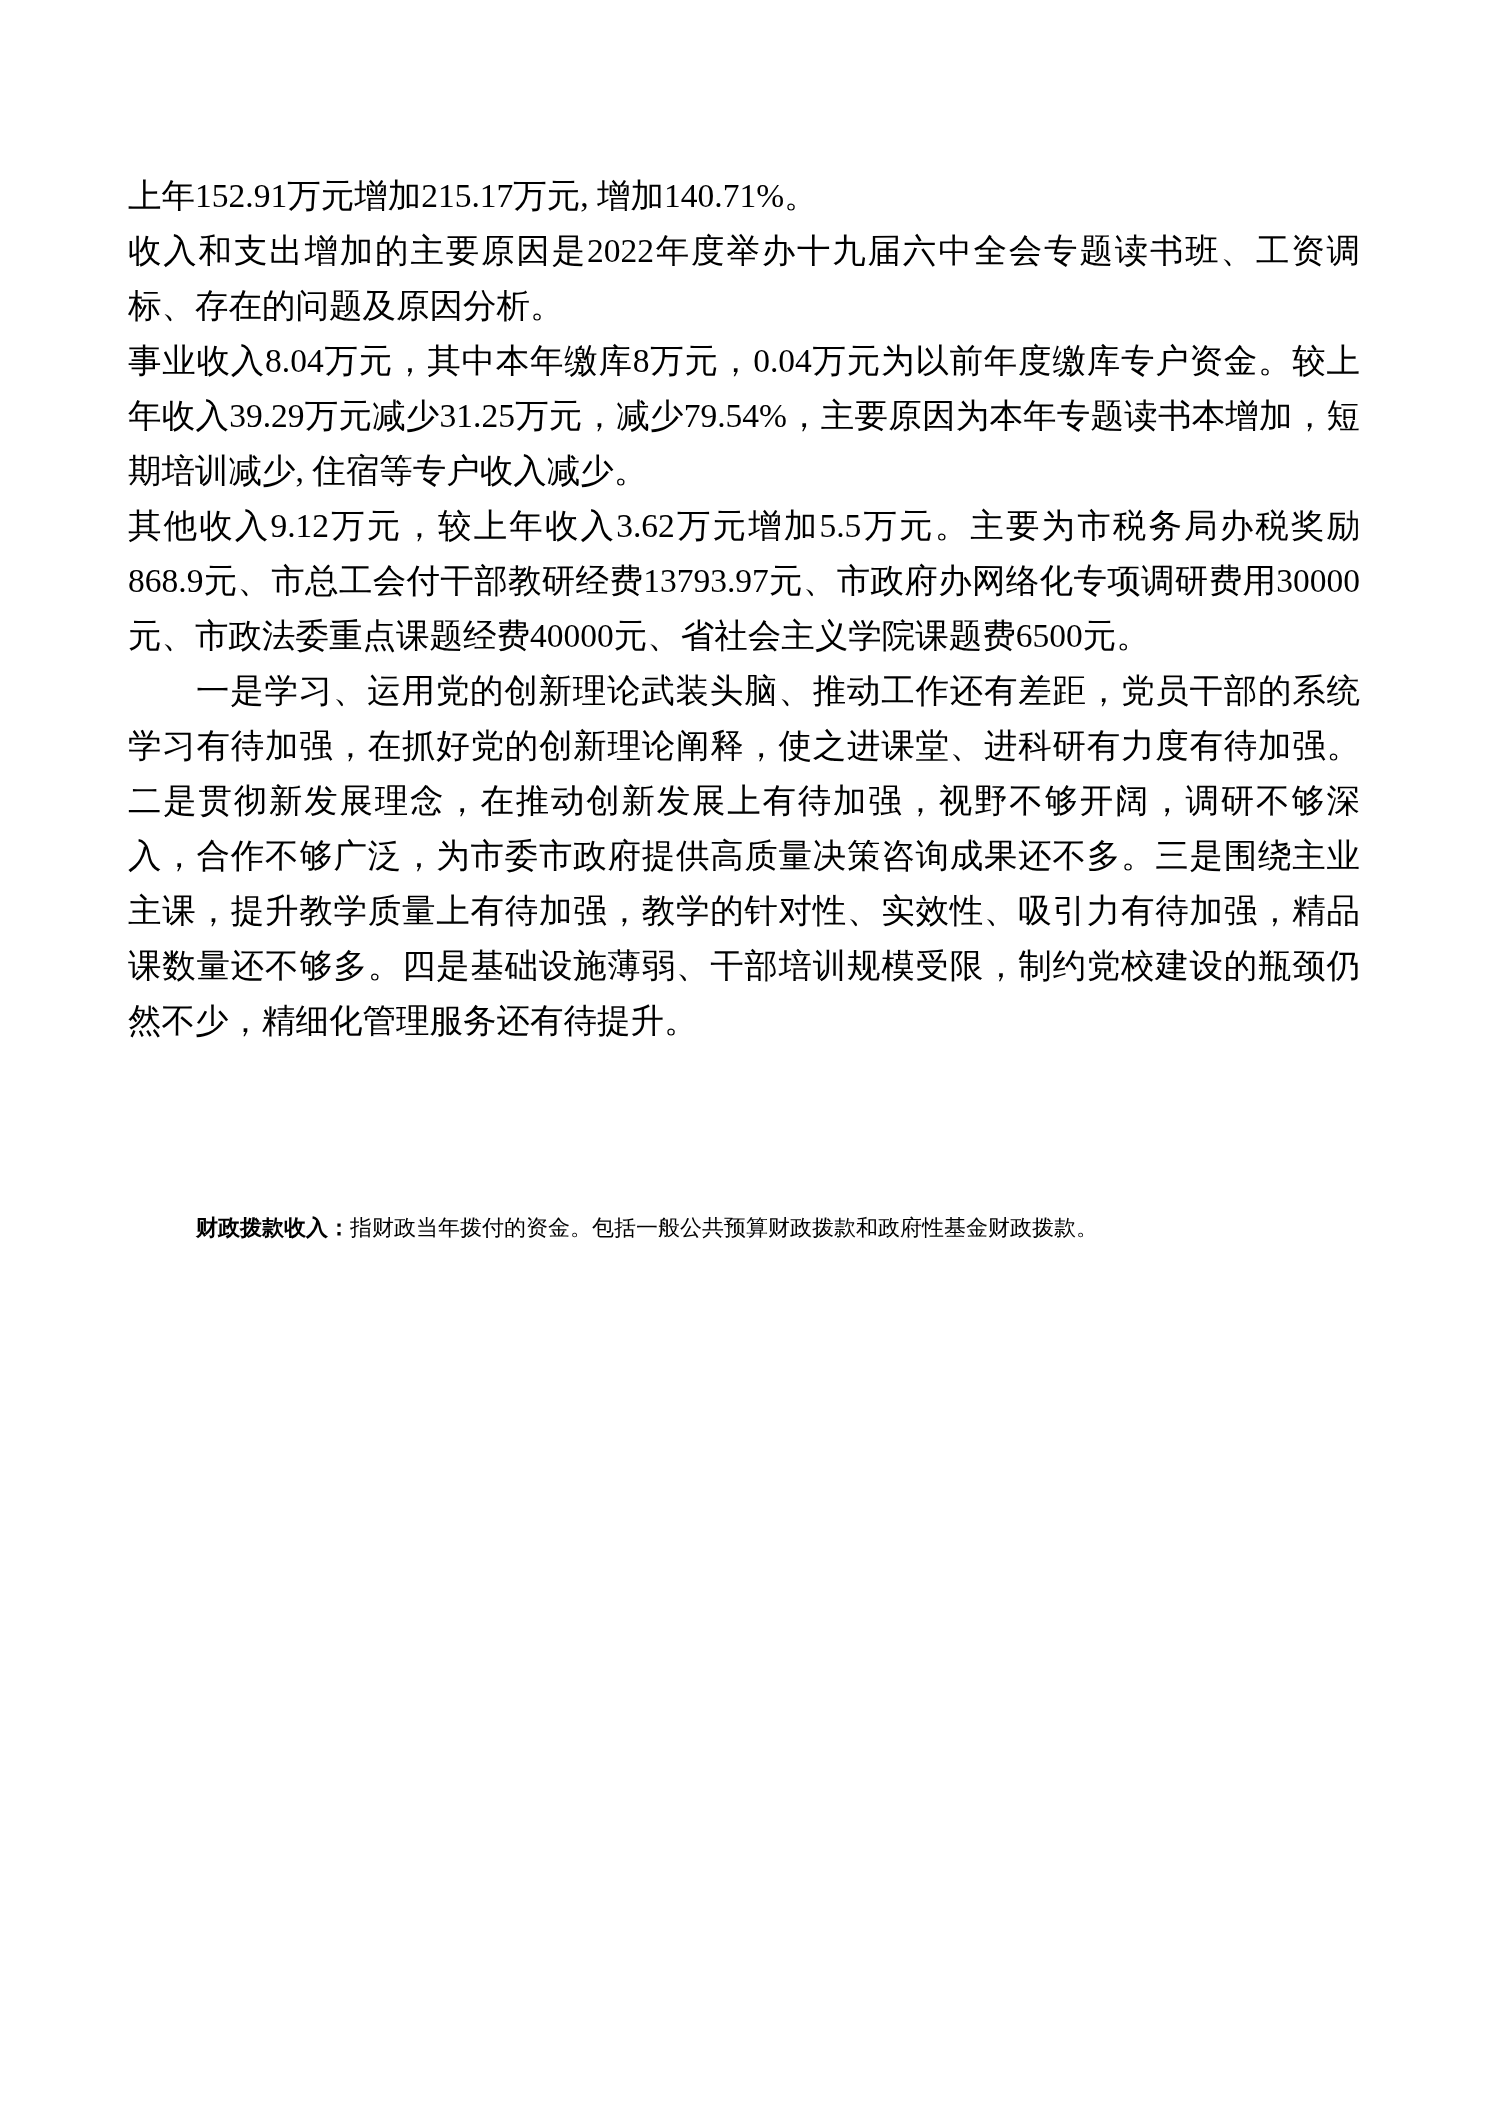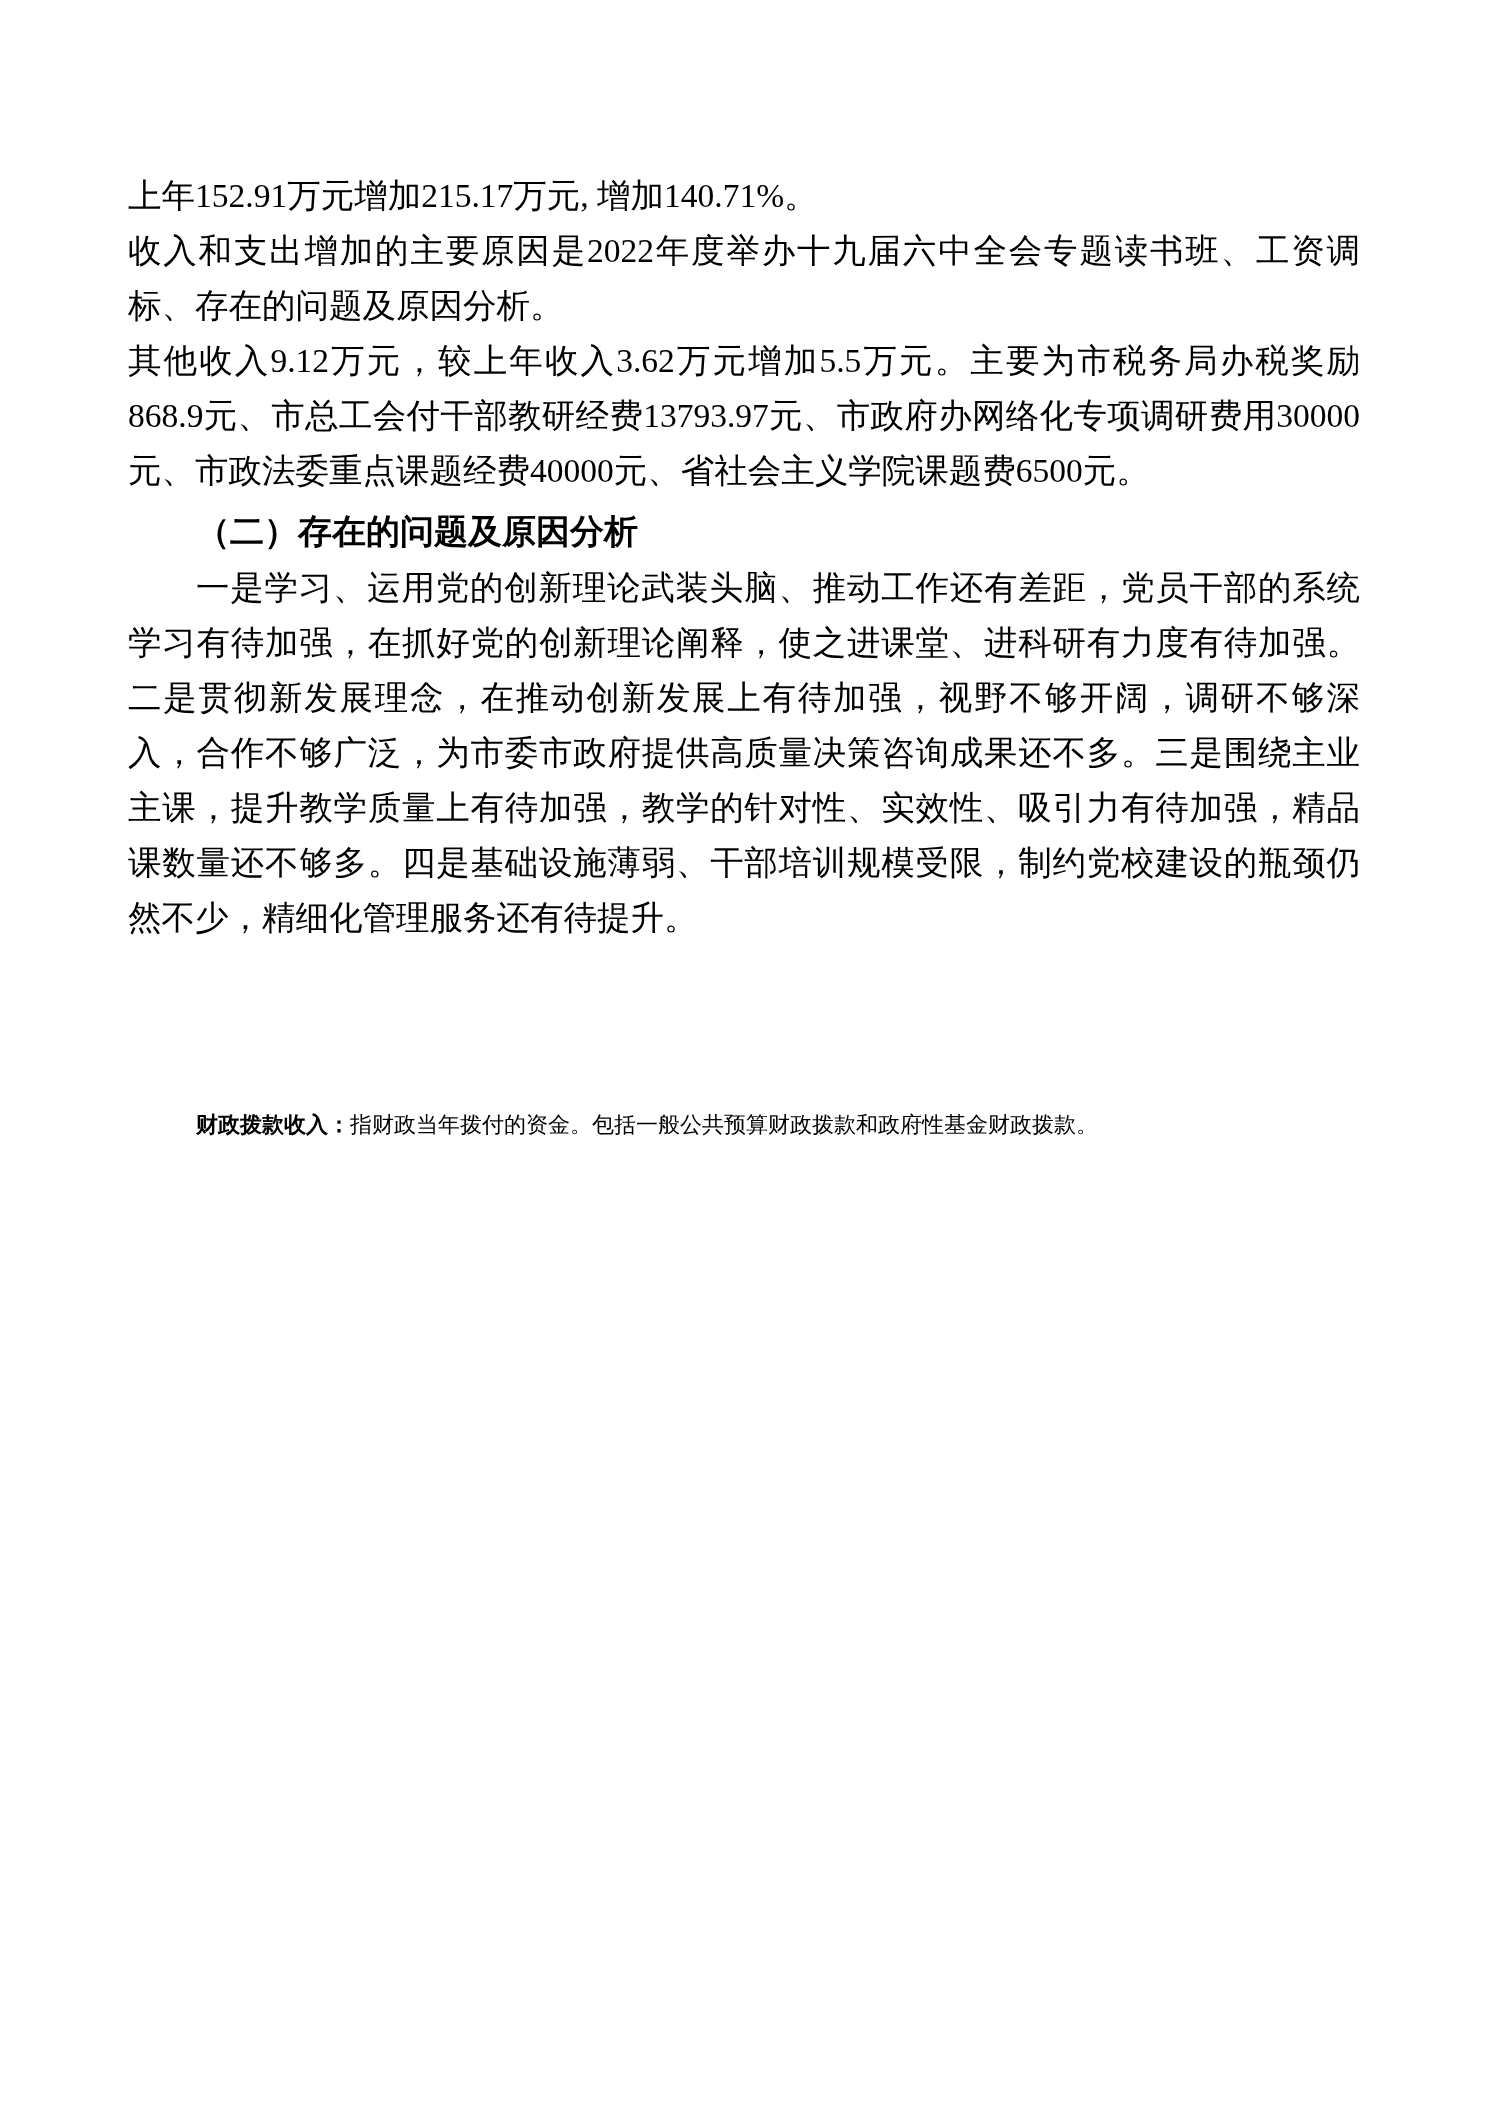--- a/index.html
+++ b/index.html
@@ -79,25 +79,25 @@
 </head>
 <body>
 
 <div class="page">
   <div class="content">
 
     <p class="body-text indent-none">上年152.91万元增加215.17万元, 增加140.71%。</p>
 
     <p class="body-text indent-none">收入和支出增加的主要原因是2022年度举办十九届六中全会专题读书班、工资调标、存在的问题及原因分析。</p>
 
+    <p class="body-text indent-none">事业收入8.04万元，其中本年缴库8万元，0.04万元为以前年度缴库专户资金。较上年收入39.29万元减少31.25万元，减少79.54%，主要原因为本年专题读书本增加，短期培训减少, 住宿等专户收入减少。</p>
 
     <p class="body-text indent-none">其他收入9.12万元，较上年收入3.62万元增加5.5万元。主要为市税务局办税奖励868.9元、市总工会付干部教研经费13793.97元、市政府办网络化专项调研费用30000元、市政法委重点课题经费40000元、省社会主义学院课题费6500元。</p>
 
 
-    <h2 class="section-heading">（二）存在的问题及原因分析</h2>
 
     <p class="body-text indent2">一是学习、运用党的创新理论武装头脑、推动工作还有差距，党员干部的系统学习有待加强，在抓好党的创新理论阐释，使之进课堂、进科研有力度有待加强。二是贯彻新发展理念，在推动创新发展上有待加强，视野不够开阔，调研不够深入，合作不够广泛，为市委市政府提供高质量决策咨询成果还不多。三是围绕主业主课，提升教学质量上有待加强，教学的针对性、实效性、吸引力有待加强，精品课数量还不够多。四是基础设施薄弱、干部培训规模受限，制约党校建设的瓶颈仍然不少，精细化管理服务还有待提升。</p>
 
     <div class="gap-before-part"></div>
 
 
     <p class="term-block">
       <span class="term-name">财政拨款收入：</span><span>指财政当年拨付的资金。包括一般公共预算财政拨款和政府性基金财政拨款。</span>
     </p>
 

